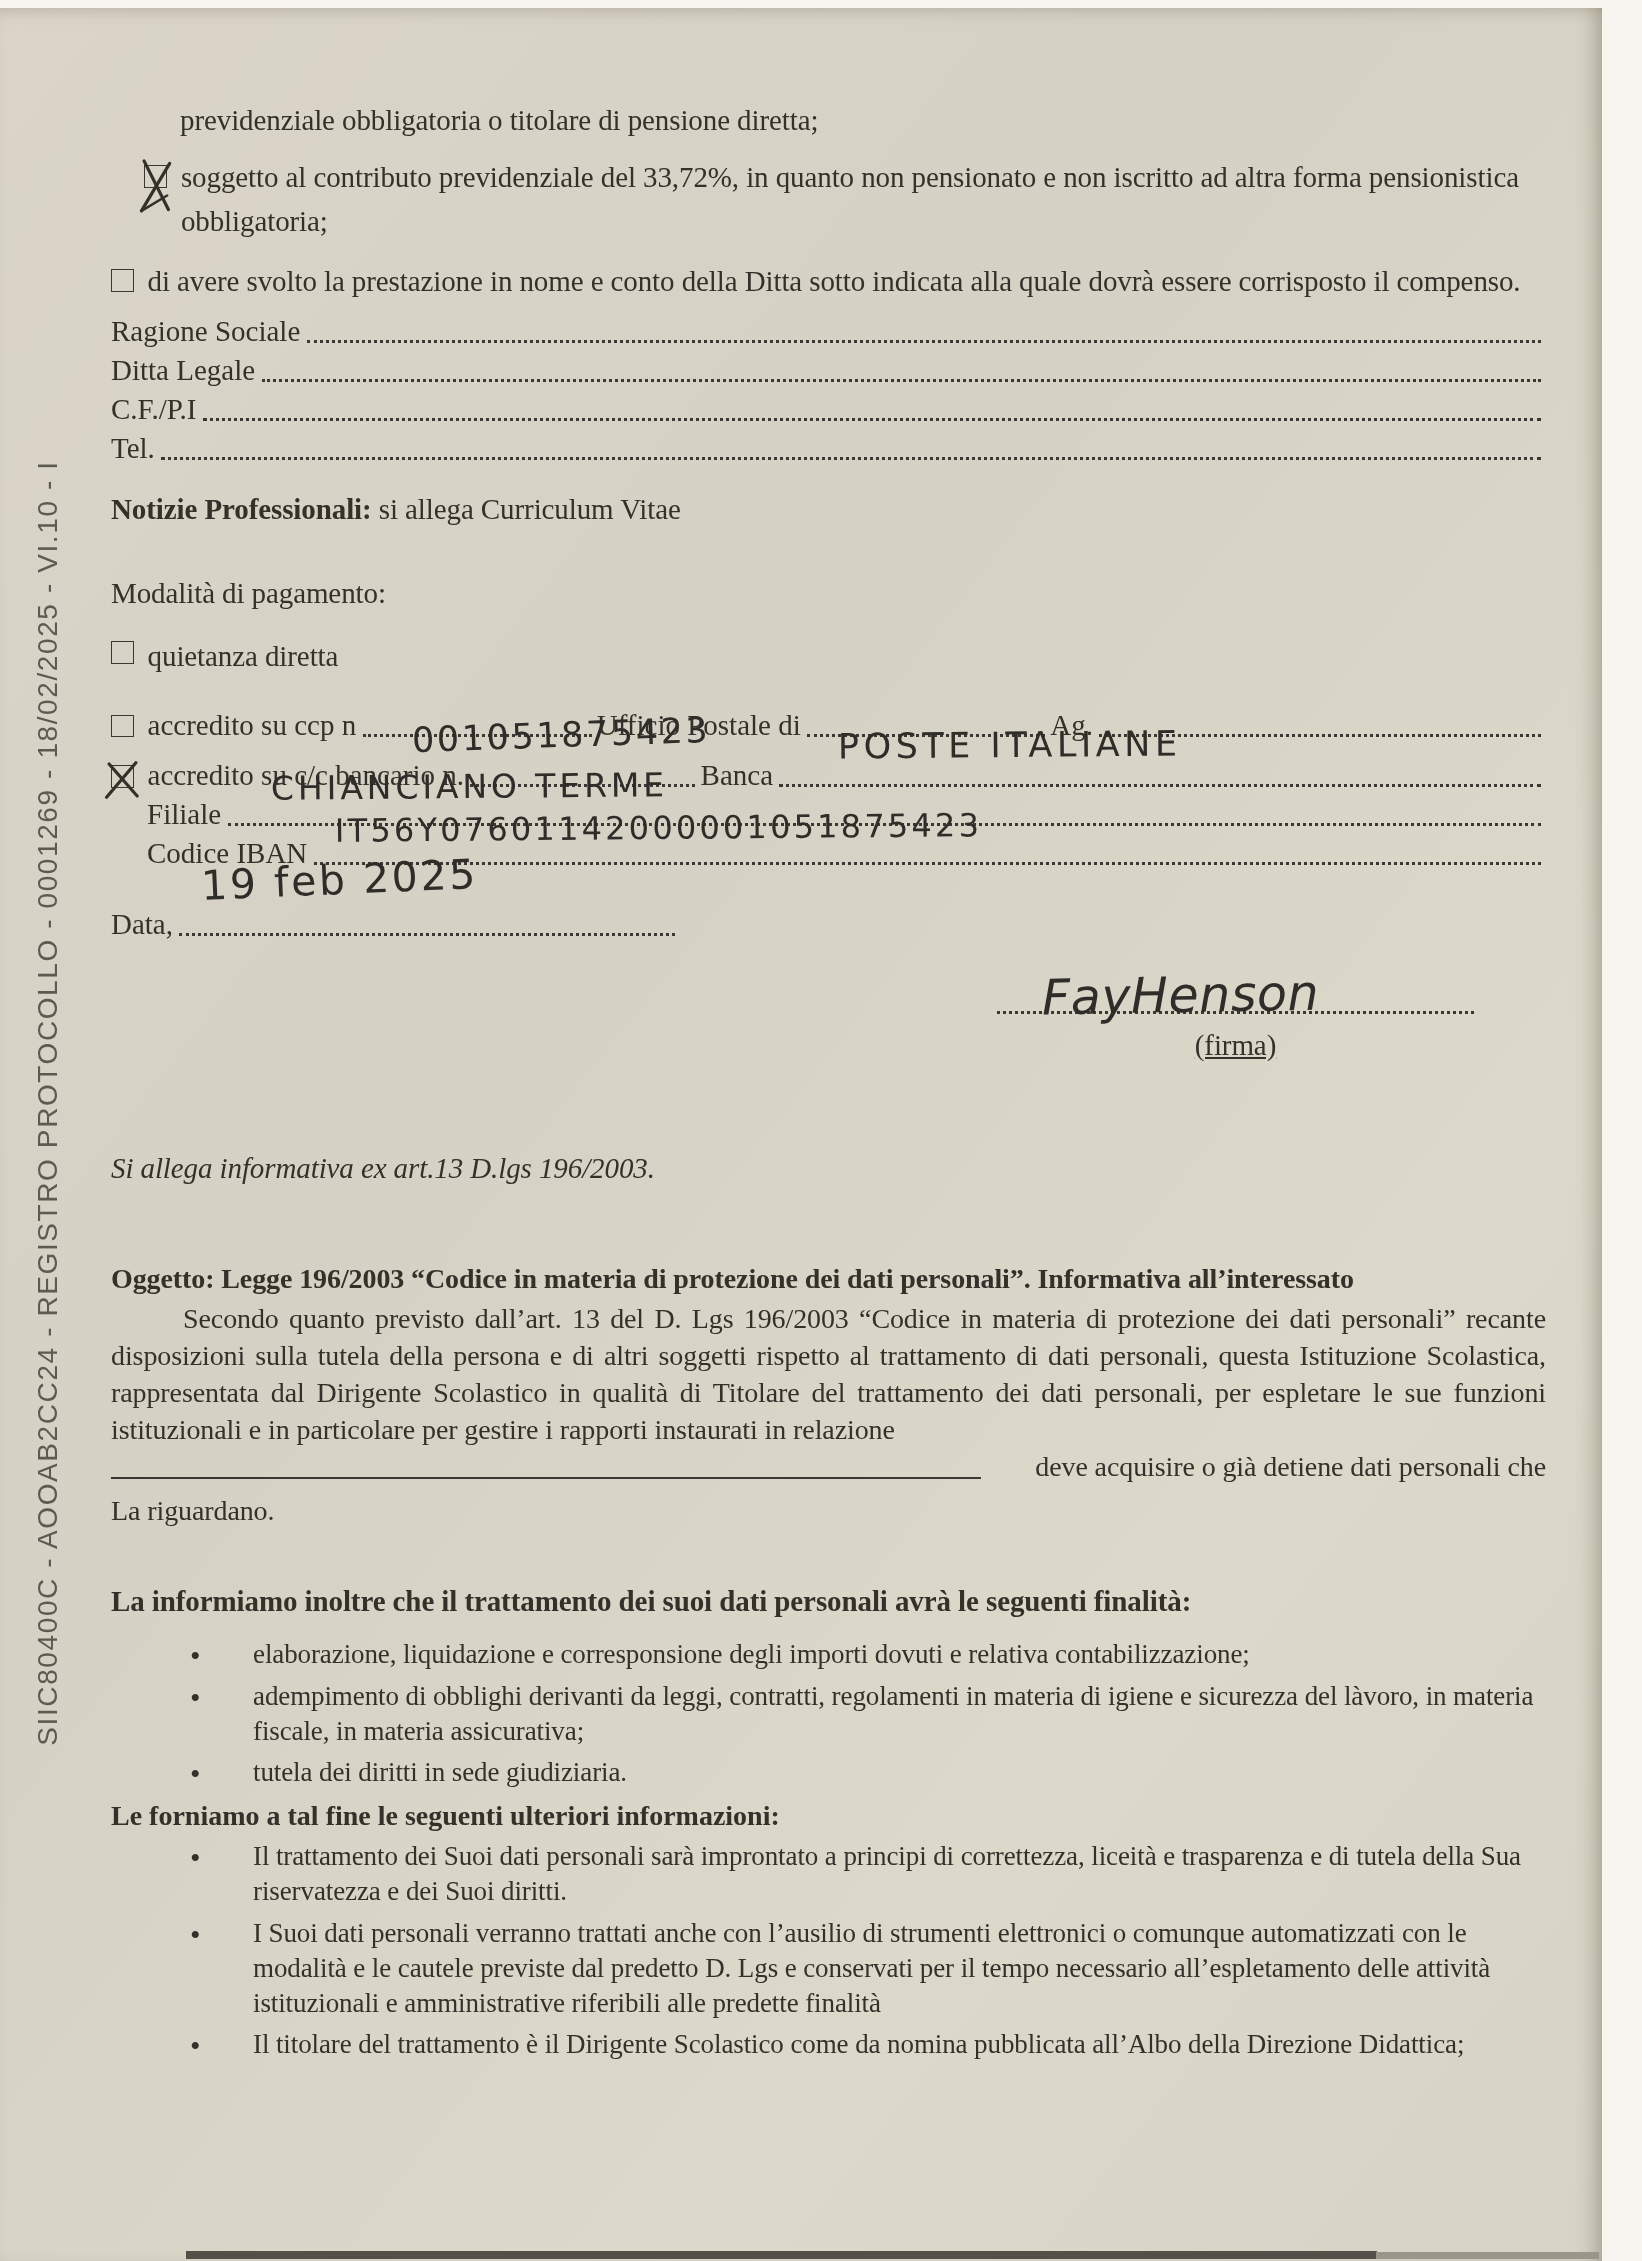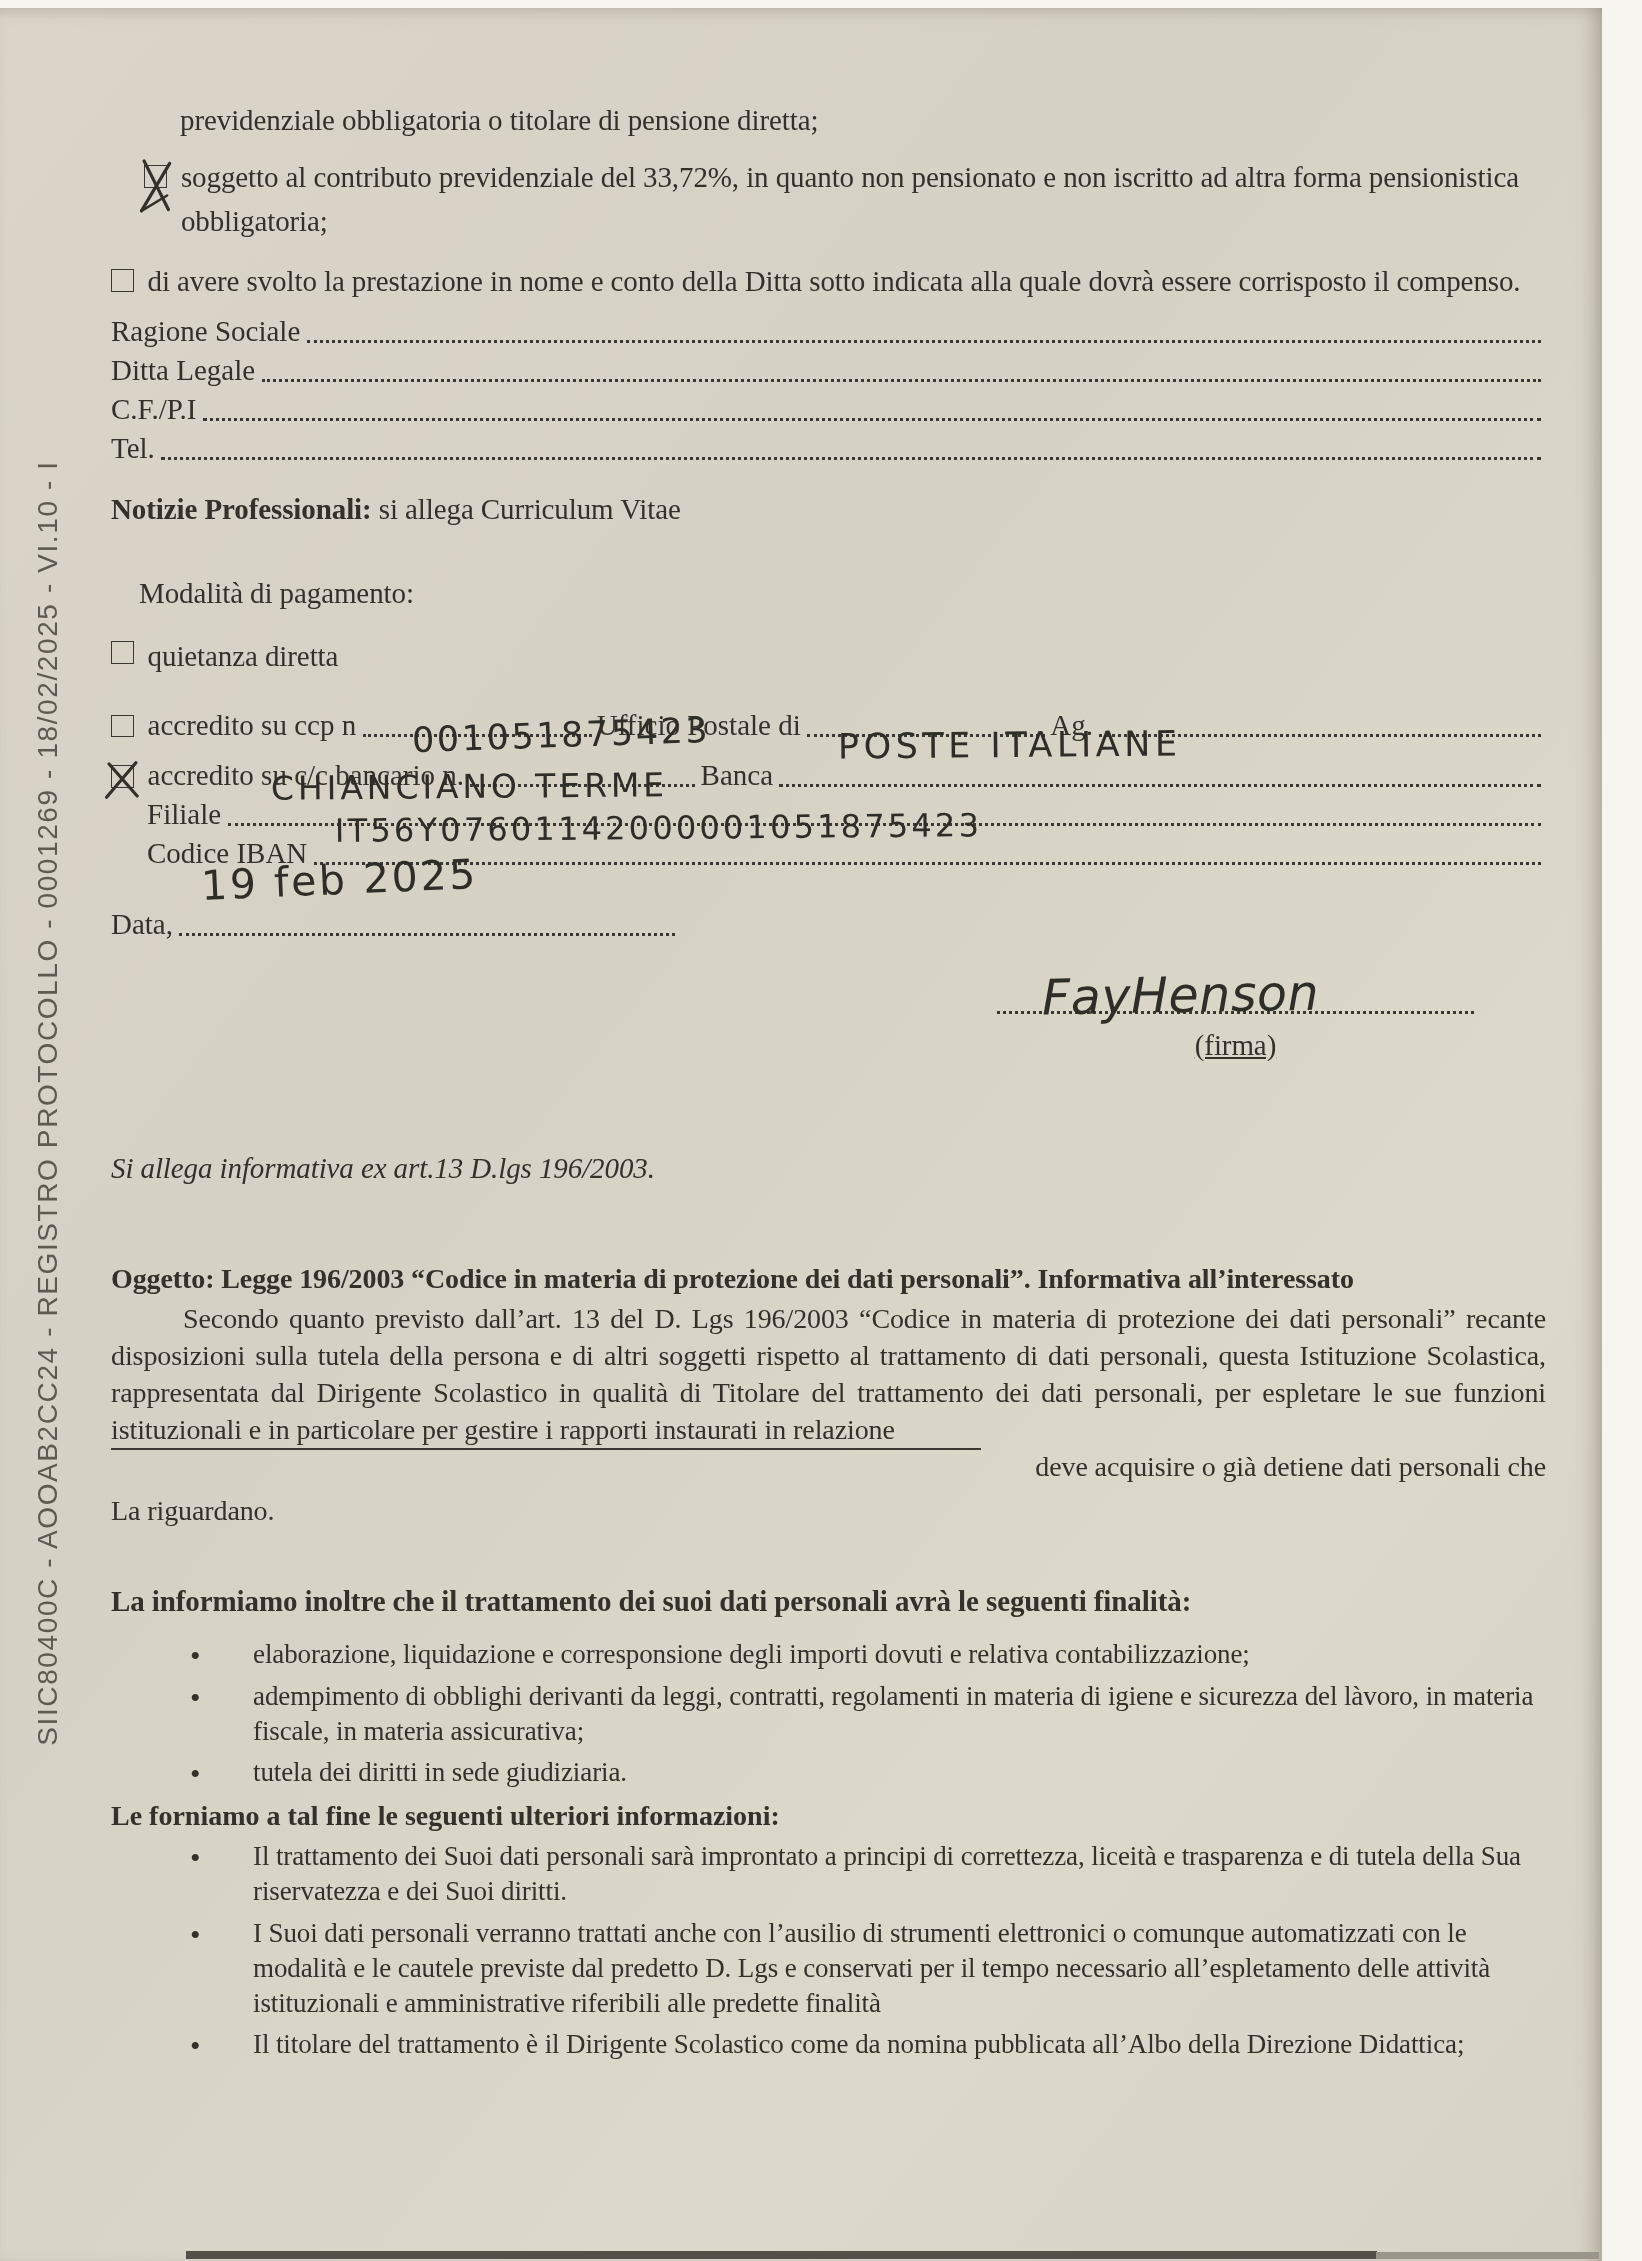--- a/index.html
+++ b/index.html
@@ -32,21 +32,21 @@
   .xmark{position:absolute;left:-10.3px;top:-9px;width:45px;height:59px;}
   .xmark2{position:absolute;left:-7.7px;top:-6.4px;width:37px;height:40px;}
   .opt-ditta{margin-top:16px;}
   .fields{margin-top:6.4px;}
   .frow{display:flex;align-items:flex-end;height:39px;position:relative;font-size:29px;}
   .frow .lbl{white-space:nowrap;line-height:1.2;}
   .dots{border-bottom:3.2px dotted #3b3833;margin:0 5.2px 5.8px 6.4px;height:0;}
   .grow{flex:1 1 auto;}
   .frow .cb{margin:0 14px 5.2px 0;}
   .notizie{margin-top:22px;}
-  .pay-head{margin-top:40px;margin-left:28px;}
+  .pay-head{margin-top:40px;}
   .quietanza{margin-top:18px;}
   .quietanza .cb{margin-top:7.7px;}
   .ccp-row{margin-top:26px;}
   .banca-row{margin-top:11.6px;}
   .commitment{margin-top:40px;}
   .data-row{margin-top:28px;height:43px;}
   .hand{
     position:absolute;font-family:"DejaVu Sans", sans-serif;color:#2f2d29;
     white-space:nowrap;line-height:1;
   }
@@ -57,21 +57,21 @@
   .hw-date{left:90px;top:-39px;font-size:41px;letter-spacing:2.6px;transform:rotate(-2.5deg);}
   .w-date{width:496px;flex:0 0 auto;}
   .sigblock{width:477px;margin:10.3px 72px 0 auto;text-align:center;}
   .sigline{position:relative;height:58px;border-bottom:3.2px dotted #3b3833;}
   .hw-sig{left:45px;bottom:-9px;font-size:49px;font-style:italic;letter-spacing:0.6px;transform:rotate(-1deg);}
   .firma{margin-top:9px;text-decoration:underline;}
   .allegato{margin-top:79px;font-style:italic;}
   .privacy{font-size:28px;line-height:1.33;letter-spacing:-0.1px;}
   .oggetto{margin-top:70px;}
   .pbody{margin-top:2.6px;text-align:justify;text-indent:72px;}
-  .blankrow{display:flex;align-items:flex-start;margin-top:0;gap:41px;}
+  .blankrow{display:flex;align-items:flex-end;margin-top:0;gap:41px;}
   .blank{flex:1 1 auto;border-bottom:2.6px solid #3b3833;margin:0 13px 6.4px 0;height:0;}
   .blankrow .privacy{white-space:nowrap;}
   .larig{margin-top:6.4px;}
   .fin-head{margin-top:50px;font-size:29px;}
   ul.bullets{list-style:none;margin:14px 0 0 0;padding:0;}
   ul.bullets li{
     position:relative;font-size:27px;line-height:1.3;letter-spacing:-0.1px;
     padding-left:142px;margin-bottom:6.4px;
   }
   ul.bullets li::before{

